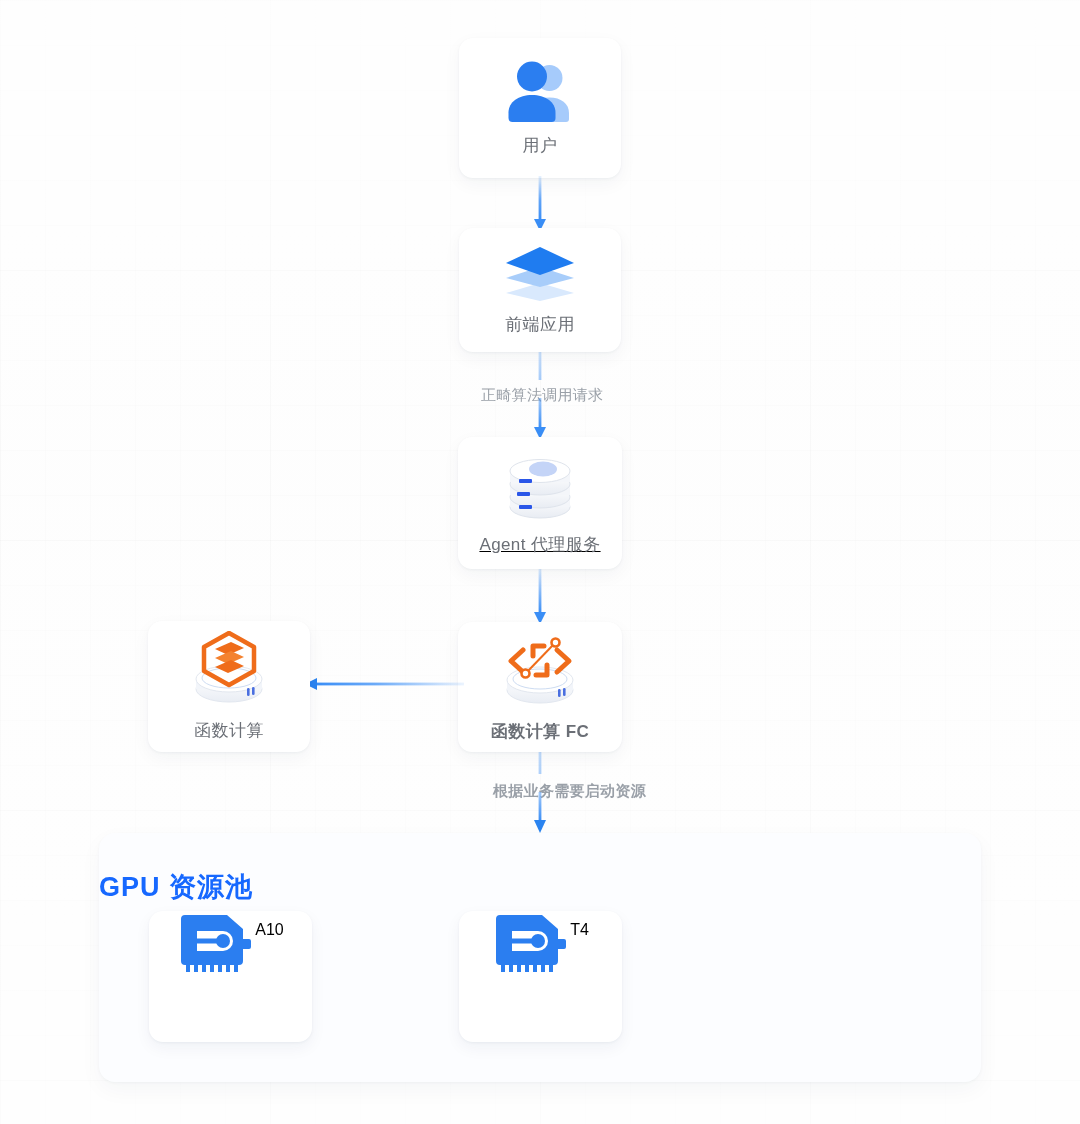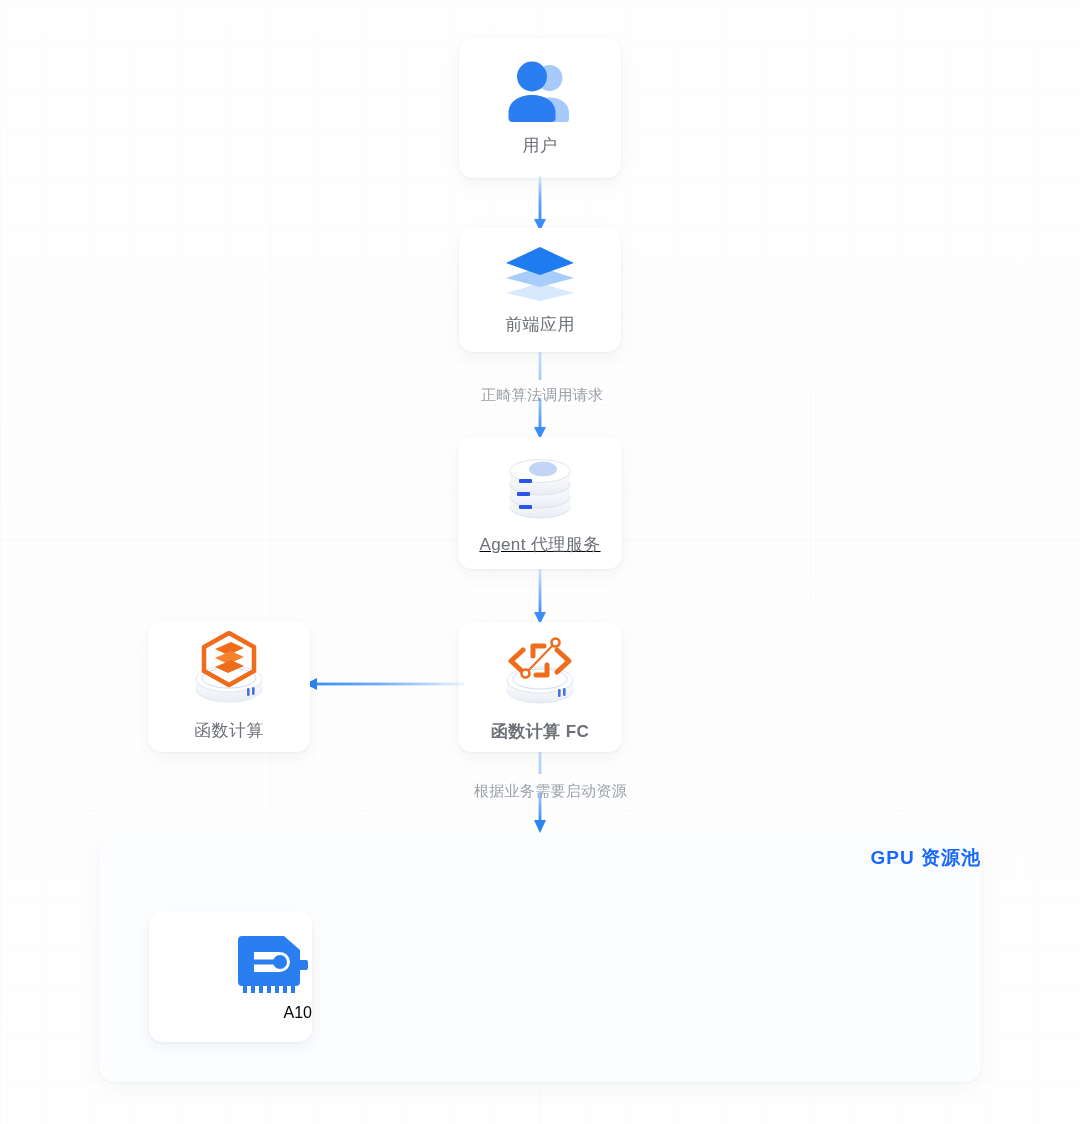--- a/index.html
+++ b/index.html
@@ -72,21 +72,21 @@
 
   
   .edge-label {
     position: absolute;
     color: #9aa0a8;
     font-size: 15px;
     white-space: nowrap;
     letter-spacing: 0.3px;
   }
   #lbl-algo { left: 481px; top: 386px; }
-  #lbl-boot { left: 474px; top: 782px; }
+  #lbl-boot { left: 493px; top: 782px; font-weight: bold; }
 
   
   .conn { position: absolute; }
   #conn-user-frontend  { left: 530px; top: 176px; width: 20px; height: 56px; }
   #conn-frontend-agent { left: 530px; top: 352px; width: 20px; height: 88px; }
   #conn-agent-fc       { left: 530px; top: 569px; width: 20px; height: 56px; }
   #conn-fc-registry    { left: 304px; top: 676px; width: 160px; height: 16px; }
   #conn-fc-pool        { left: 530px; top: 752px; width: 20px; height: 82px; }
 
   
@@ -95,40 +95,40 @@
     left: 99px;
     top: 833px;
     width: 882px;
     height: 249px;
     background: #fcfdff;
     border-radius: 16px;
     box-shadow: 0 1px 3px rgba(20,40,80,0.04), 0 8px 22px rgba(20,40,80,0.04);
   }
   #gpu-pool-title {
     position: absolute;
-    top: 12px;
+    top: 36px;
     left: 0;
     width: 100%;
-    text-align: right;
+    text-align: left;
     color: #1668ff;
-    font-size: 19px;
+    font-size: 27px;
     font-weight: bold;
     letter-spacing: 1px;
   }
   .gpu-card {
     position: absolute;
     top: 78px;
     width: 163px;
     height: 131px;
     background: #ffffff;
     border-radius: 14px;
     box-shadow: 0 1px 3px rgba(20,40,80,0.05), 0 6px 16px rgba(20,40,80,0.05);
     display: flex;
-    flex-direction: column;
-    align-items: flex-end;
+    flex-direction: row;
+    align-items: flex-start;
     justify-content: center;
   }
   #gpu-card-0 { left: 50px; }
   #gpu-card-1 { left: 360px; }
   #gpu-card-2 { left: 671px; }
   .gpu-card .node-label { margin-top: 10px; }
 
   svg { display: block; }
 </style>
 </head>
@@ -350,16 +350,36 @@
             <rect x="33" y="54" width="4" height="7"></rect>
             <rect x="41" y="54" width="4" height="7"></rect>
             <rect x="49" y="54" width="4" height="7"></rect>
             <rect x="57" y="54" width="4" height="7"></rect>
           </g>
         </svg>
       </div>
       <div class="node-label">A10</div>
     </div>
 
+    <div class="gpu-card" id="gpu-card-1">
+      <div class="icon-wrap">
+        <svg width="78" height="62" viewBox="0 0 78 62">
+          <path d="M8 4 h42 l16 14 v10 h6 a2 2 0 0 1 2 2 v6 a2 2 0 0 1 -2 2 h-6 v12 a4 4 0 0 1 -4 4 H8 a4 4 0 0 1 -4 -4 V8 a4 4 0 0 1 4 -4 z" fill="#2b7ef0"></path>
+          <path d="M20 20 h26 a10 10 0 0 1 0 20 h-26 z" fill="#ffffff"></path>
+          <circle cx="46" cy="30" r="7" fill="#2b7ef0"></circle>
+          <rect x="20" y="27.5" width="22" height="5" fill="#2b7ef0"></rect>
+          <g fill="#2b7ef0">
+            <rect x="9" y="54" width="4" height="7"></rect>
+            <rect x="17" y="54" width="4" height="7"></rect>
+            <rect x="25" y="54" width="4" height="7"></rect>
+            <rect x="33" y="54" width="4" height="7"></rect>
+            <rect x="41" y="54" width="4" height="7"></rect>
+            <rect x="49" y="54" width="4" height="7"></rect>
+            <rect x="57" y="54" width="4" height="7"></rect>
+          </g>
+        </svg>
+      </div>
+      <div class="node-label">T4</div>
+    </div>
 
   </div>
 
 </div>
 
 </body></html>

